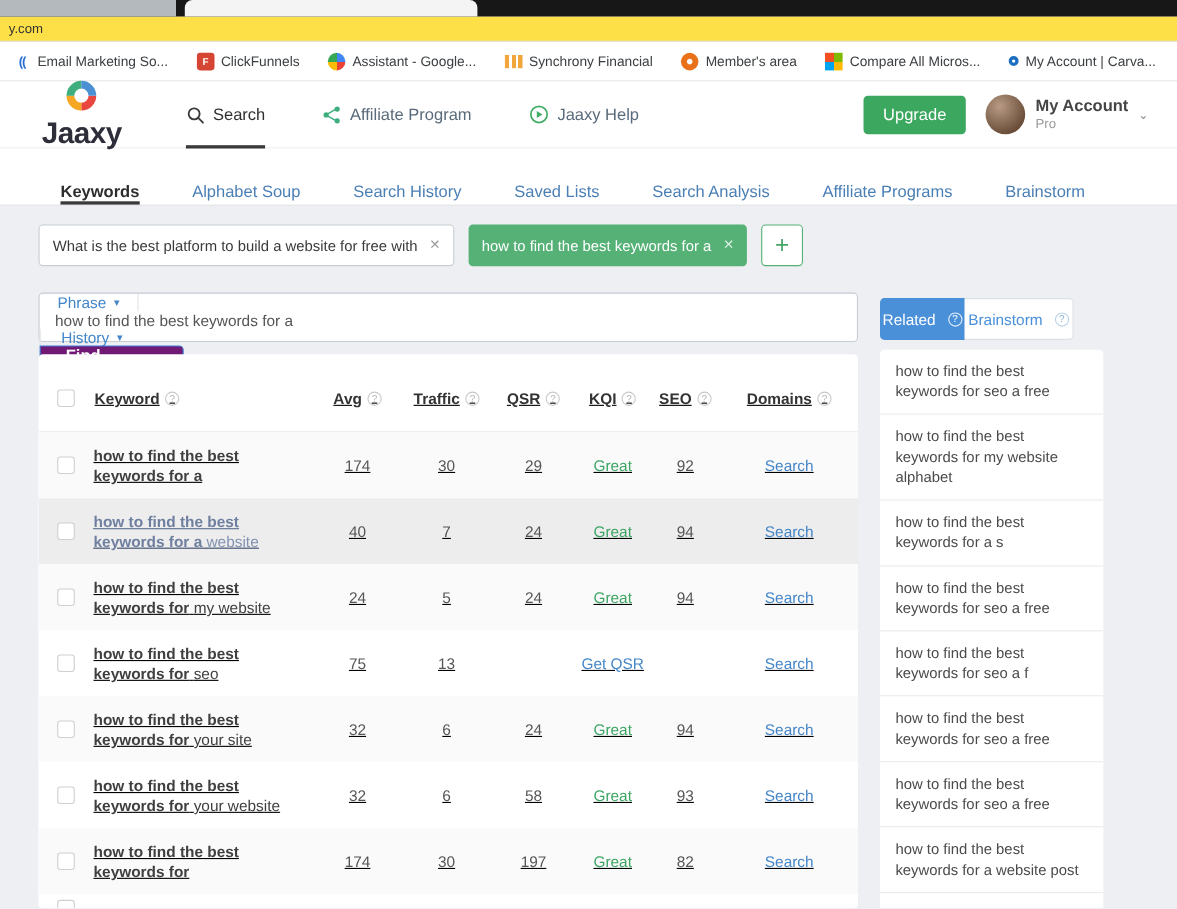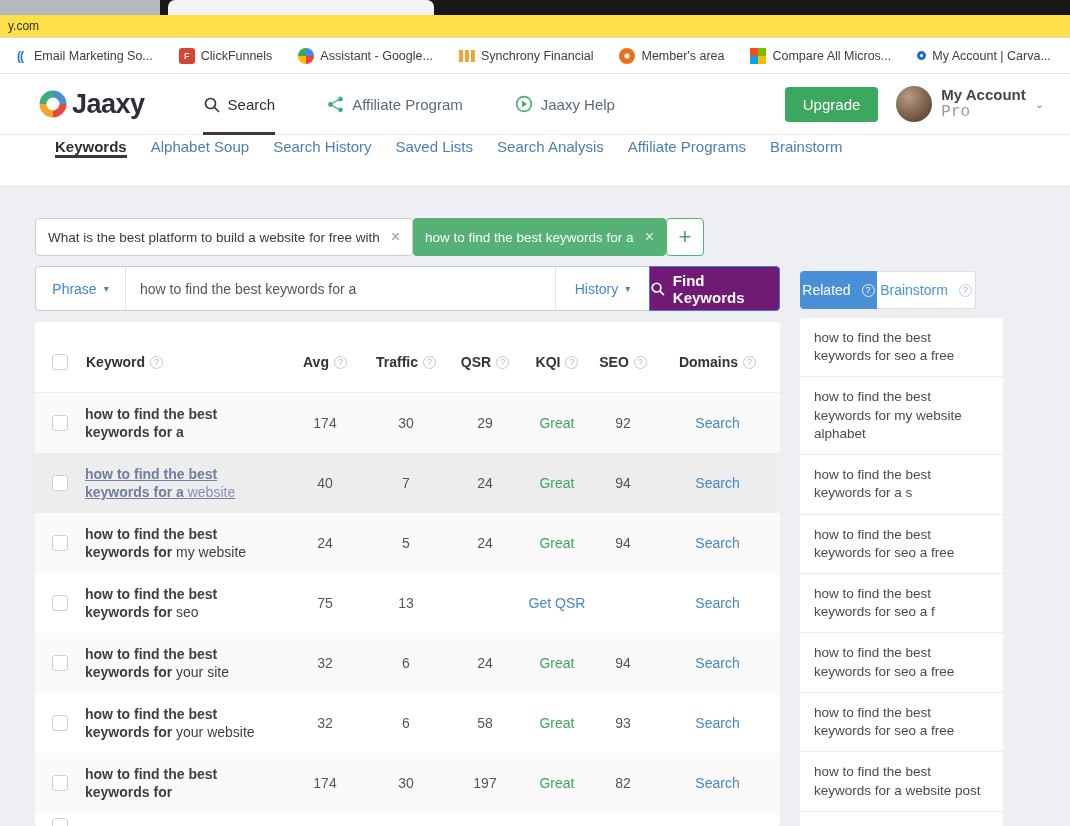--- a/index.html
+++ b/index.html
@@ -18,65 +18,65 @@
   .fav-em { color:#2a6fd6; font-size:12px; letter-spacing:-1px; }
   .fav-cf { background:#d64533; color:#fff; border-radius:3px; }
   .fav-ga { border-radius:50%; background:conic-gradient(#4285f4 0 25%, #ea4335 0 50%, #fbbc05 0 75%, #34a853 0); }
   .fav-syn { background:linear-gradient(to right,#f2a53a 0 4px,transparent 4px 6px,#f2a53a 6px 10px,transparent 10px 12px,#f2a53a 12px 16px); height:12px; align-self:center; }
   .fav-mem { border-radius:50%; background:radial-gradient(circle,#fff 0 2px,#e8711a 3px); }
   .fav-ms { background:conic-gradient(#7fba00 0 25%, #ffb900 0 50%, #00a4ef 0 75%, #f25022 0); }
   .fav-car { width:9px; height:9px; flex:0 0 9px; border:3px solid #1b6ec2; border-radius:50%; }
 
   
   .app-header { height:61px; background:#fff; border-bottom:1px solid #ececec; display:flex; align-items:center; padding:0 26px 0 38px; }
-  .logo { display:flex; align-items:center; gap:4px; margin-right:58px; cursor:pointer; }
+  .logo { display:flex; align-items:center; gap:4px; margin-right:58px; cursor:pointer;flex-direction:column; }
   .logo-text { font-size:27px; font-weight:bold; color:#2e2e3a; letter-spacing:-0.5px; }
   .mainnav { display:flex; align-items:stretch; gap:52px; height:61px; }
   .mn-item { display:flex; align-items:center; gap:8px; font-size:15px; color:#5a6a7a; cursor:pointer; border-bottom:3px solid transparent; padding-top:3px; }
   .mn-item.active { color:#2f2f2f; border-bottom-color:#3a3a3a; }
   .upgrade-btn { margin-left:auto; background:#3ca75f; color:#fff; font-size:15px; border:none; border-radius:4px; padding:9px 18px; cursor:pointer; }
   .account { display:flex; align-items:center; gap:9px; margin-left:18px; cursor:pointer; }
   .avatar { width:36px; height:36px; border-radius:50%; background:radial-gradient(circle at 35% 30%, #b99b84, #6b4f3a 72%); }
   .acct-name { font-size:15px; color:#454545; font-weight:bold; line-height:1.1; }
-  .acct-plan { font-size:16px; color:#9a9a9a;font-family:Liberation Mono, monospace; }
+  .acct-plan { font-size:12px; color:#9a9a9a; }
   .chev { font-size:11px; color:#8a8a8a; }
 
   
-  .subnav { height:52px; background:#fff; border-bottom:1px solid #e2e2e2; display:flex; align-items:flex-start; padding-left:55px; gap:24px; }
+  .subnav { height:52px; background:#fff; border-bottom:1px solid #e2e2e2; display:flex; align-items:flex-end; padding-left:55px; gap:48px; }
   .sn-item { display:flex; align-items:center; font-size:15px; color:#4a7fb5; cursor:pointer; border-bottom:3px solid transparent; padding-top:3px; }
   .sn-item.active { color:#2d2d2d; font-weight:bold; border-bottom-color:#3a3a3a; }
 
   
-  .chips { position:absolute; left:35px; top:218px; width:745px; display:flex; }
+  .chips { position:absolute; left:35px; top:204px; width:745px; display:flex; gap:13px; }
   .chip { height:38px; display:flex; align-items:center; gap:11px; padding:0 12px; border-radius:4px; font-size:13.5px; white-space:nowrap; cursor:pointer; }
   .chip-white { background:#fff; border:1px solid #c8cdd3; color:#3a3a3a; }
   .chip-green { background:#55b176; color:#fff; }
   .chip-x { font-size:16px; color:#999; line-height:1; cursor:pointer; }
   .chip-green .chip-x { color:#d9f0e2; }
   .plus-btn { width:38px; height:38px; background:#fff; border:1px solid #55b176; border-radius:4px; color:#47a468; font-size:22px; display:flex; align-items:center; justify-content:center; cursor:pointer; }
 
   
-  .searchbar { position:absolute; left:35px; top:266px; width:745px; height:45px; background:#fff; border:1px solid #c6ccd2; border-radius:4px; display:flex; }
+  .searchbar { position:absolute; left:35px; top:266px; width:745px; height:45px; background:#fff; border:1px solid #c6ccd2; border-radius:4px; display:flex;flex-direction:column; }
   .sb-seg { display:flex; align-items:center; justify-content:center; gap:7px; color:#4486c9; font-size:14px; cursor:pointer; }
   .sb-phrase { width:90px; border-right:1px solid #e0e4e8; }
   .sb-input { flex:1; border:none; outline:none; font-size:14px; color:#555; padding:0 14px; font-family:"Liberation Sans","DejaVu Sans",sans-serif; background:transparent; }
   .sb-history { width:94px; border-left:1px solid #e0e4e8; }
   .sb-find { width:131px; margin:-1px -1px -1px 0; background:#701a75; border:1px solid #3d7dd8; border-radius:0 4px 4px 0; color:#fff; font-size:15px; font-weight:bold; display:flex; align-items:center; justify-content:center; gap:8px; cursor:pointer; }
   .sb-chev { font-size:10px; }
 
   
   .panel-tabs { position:absolute; left:800px; top:271px; width:176px; height:38px; display:flex; }
   .pt { display:flex; align-items:center; justify-content:center; gap:6px; font-size:14px; cursor:pointer; }
   .pt-related { width:77px; background:#4a90d9; color:#fff; border-radius:4px 0 0 4px; }
   .pt-brainstorm { flex:1; background:#fff; color:#4a90d9; border:1px solid #d9dee3; border-left:none; border-radius:0 4px 4px 0; }
   .related-list { position:absolute; left:800px; top:318px; width:203px; height:508px; background:#fff; border-radius:4px 4px 0 0; overflow:hidden; }
   .rl-item { padding:11px 14px; font-size:13.5px; color:#4a4a4a; line-height:1.35; border-bottom:1px solid #ebebeb; cursor:pointer; }
 
   
-  .results-card { position:absolute; left:35px; top:322px; width:745px; height:504px; background:#fff; border-radius:4px; overflow:hidden; }
+  .results-card { position:absolute; left:35px; top:322px; width:745px; height:504px; background:#fff; border-radius:4px; overflow:hidden;text-decoration:underline; }
   .thead, .trow { display:grid; grid-template-columns:50px 200px 80px 82px 76px 68px 64px 125px; align-items:center; }
   .thead { height:71px; padding-top:10px; border-bottom:1px solid #ececec; }
   .th { font-size:14px; font-weight:bold; color:#333; display:flex; align-items:center; justify-content:center; }
   .th-keyword { justify-content:flex-start; padding-left:1px; }
   .qicon { display:inline-flex; align-items:center; justify-content:center; width:13px; height:13px; flex:0 0 13px; border-radius:50%; border:1px solid #c9c9c9; color:#b5b5b5; font-size:9px; margin-left:5px; font-weight:normal; }
   .qicon-white { border-color:rgba(255,255,255,.85); color:#fff; }
   .qicon-blue { border-color:#bcd2e8; color:#8fb3d6; }
   .trow { height:60px; }
   .r-odd { background:#fafafa; }
   .r-even { background:#fff; }

